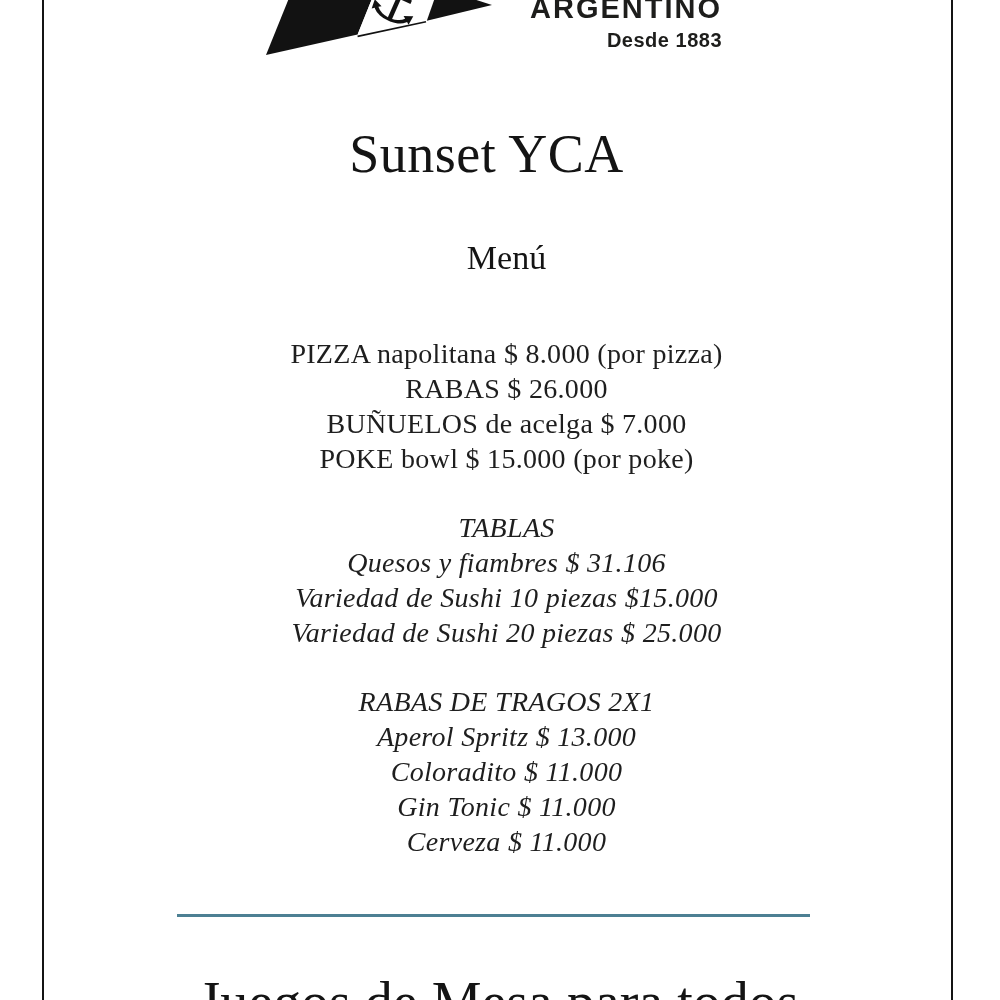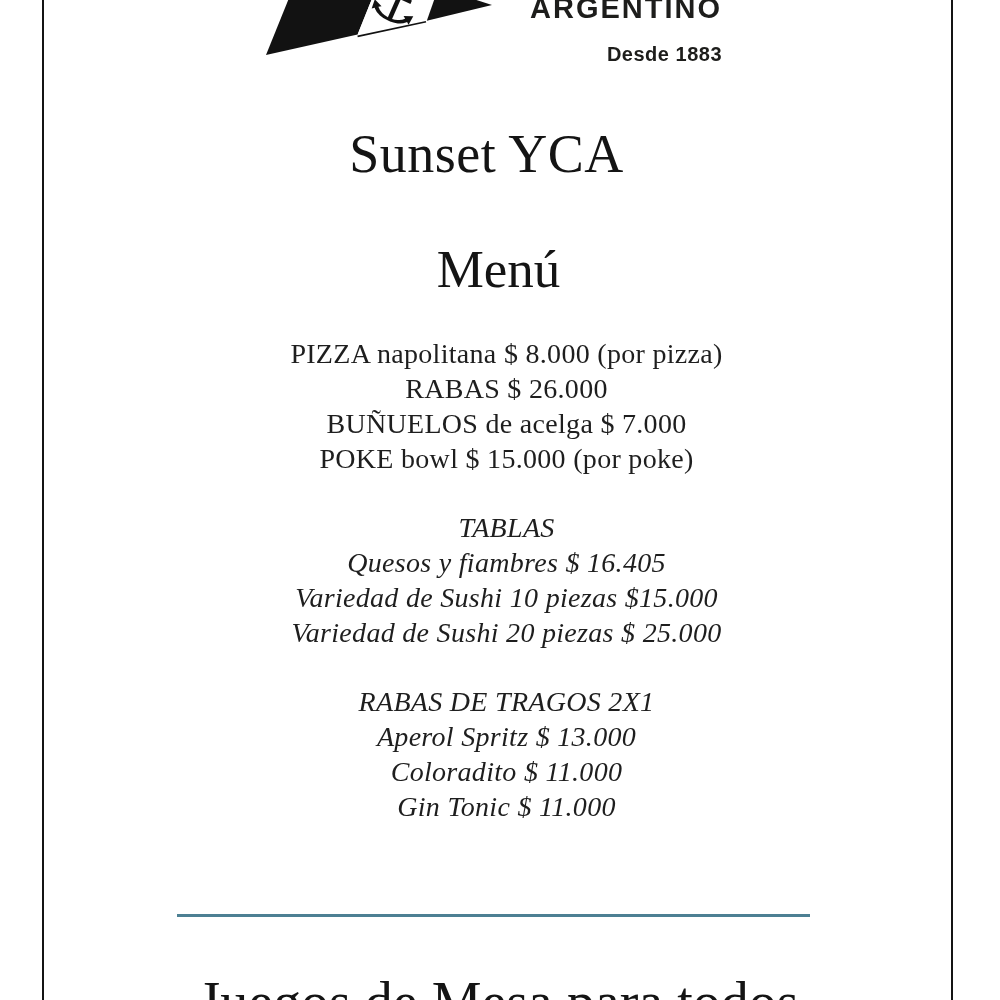--- a/index.html
+++ b/index.html
@@ -21,32 +21,32 @@
   .brand {
     position: absolute; left: 420px; top: -9px; width: 302px;
     text-align: right;
     font-family: "Liberation Sans", "DejaVu Sans", sans-serif;
     color: #1d1d1b;
   }
   .brand-name {
     font-size: 29px; font-weight: 700; letter-spacing: 2px; line-height: 35px;
   }
   .brand-tagline {
-    font-size: 20px; font-weight: 600; letter-spacing: 0.5px; line-height: 24px; margin-top: 16px;
+    font-size: 20px; font-weight: 600; letter-spacing: 0.5px; line-height: 24px; margin-top: 2px;
   }
 
   .page-title {
     position: absolute; left: 32px; width: 909px; top: 123px;
     margin: 0; text-align: center;
     font-size: 54px; font-weight: 500; letter-spacing: 0.5px; color: #141414;
   }
   .menu-heading {
     position: absolute; left: 44px; width: 909px; top: 239px;
     margin: 0; text-align: center;
-    font-size: 53px; font-weight: 500; color: #141414;
+    font-size: 34px; font-weight: 500; color: #141414; padding-left: 8px;
   }
 
   .menu-list {
     position: absolute; left: 44px; width: 925px; top: 336px;
     text-align: center;
     font-size: 28px; letter-spacing: 0.3px; color: #1e1e1e;
   }
   .menu-line { line-height: 35px; white-space: nowrap; }
   .menu-group + .menu-group { margin-top: 34px; font-style: italic; }
 
@@ -93,29 +93,30 @@
 
   <div class="menu-list">
       <div class="menu-group">
         <div class="menu-line">PIZZA napolitana $ 8.000 (por pizza)</div>
         <div class="menu-line">RABAS $ 26.000</div>
         <div class="menu-line">BUÑUELOS de acelga $ 7.000</div>
         <div class="menu-line">POKE bowl $ 15.000 (por poke)</div>
       </div>
       <div class="menu-group">
         <div class="menu-line">TABLAS</div>
-        <div class="menu-line">Quesos y fiambres $ 16.405</div>
+        <div class="menu-line">Quesos y fiambres $ 31.106</div>
         <div class="menu-line">Variedad de Sushi 10 piezas $15.000</div>
         <div class="menu-line">Variedad de Sushi 20 piezas $ 25.000</div>
       </div>
       <div class="menu-group">
         <div class="menu-line">RABAS DE TRAGOS 2X1</div>
         <div class="menu-line">Aperol Spritz $ 13.000</div>
         <div class="menu-line">Coloradito $ 11.000</div>
         <div class="menu-line">Gin Tonic $ 11.000</div>
+        <div class="menu-line">Cerveza $ 11.000</div>
       </div>
     </div>
 
   <div class="divider" style="background: rgb(77, 128, 147);"></div>
 
   <div class="bottom-line">Juegos de Mesa para todos</div>
 
 </div>
 
 </body></html>

